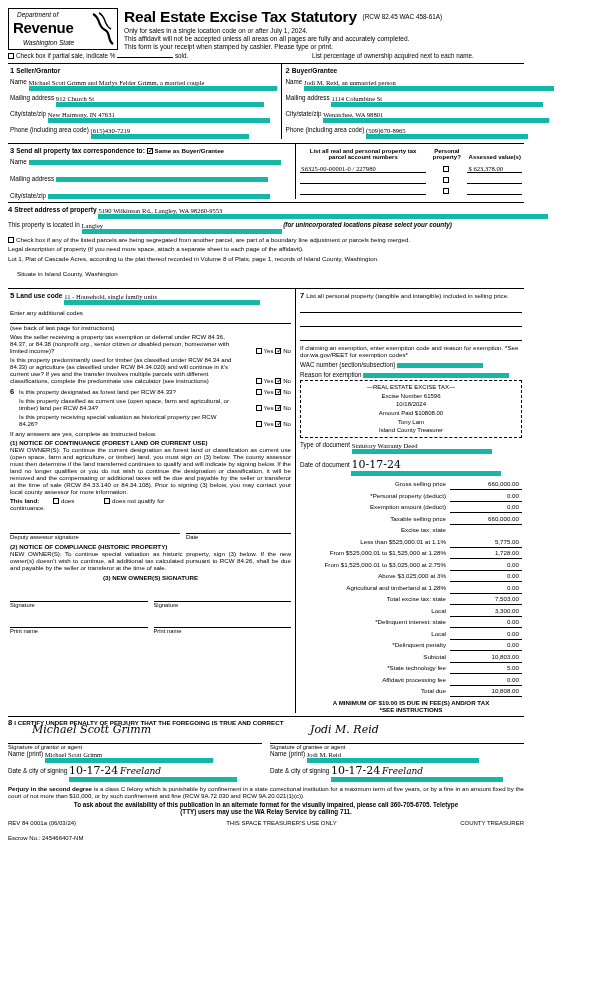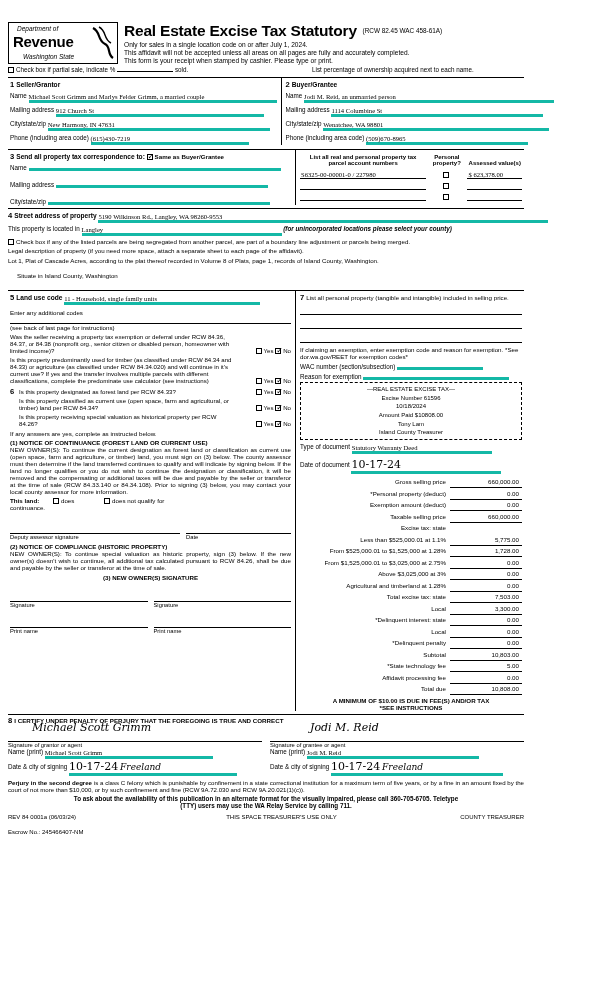--- a/index.html
+++ b/index.html
@@ -5,21 +5,21 @@
   * { box-sizing: border-box; }
   html, body { margin:0; padding:0; }
   body {
     width:600px; height:988px;
     background:#fff;
     font-family:"Liberation Sans", sans-serif;
     font-size:6.2px;
     color:#000;
     position:relative;
   }
-  .page { position:relative; width:532px; height:988px; padding:22px 8px 0 8px; }
+  .page { position:relative; width:532px; height:988px; padding:8px 8px 0 8px; }
 
   
   .hdr { display:flex; align-items:flex-start; gap:6px; }
   .logo {
     width:110px; height:42px; border:1px solid #000; position:relative;
     background:#fff; flex:0 0 110px;
   }
   .logo .dept { position:absolute; top:2px; left:8px; font-size:6.5px; font-style:italic; }
   .logo .rev { position:absolute; top:10px; left:4px; font-size:15px; font-weight:bold; letter-spacing:-0.3px; }
   .logo .wa { position:absolute; bottom:3px; left:14px; font-size:6.5px; font-style:italic; }
@@ -41,21 +41,21 @@
 
   
   .cols { display:flex; margin-top:4px; border-top:1px solid #000; }
   .colL { width:288px; border-right:1px solid #000; padding:2px 4px 0 2px;}
   .colR { flex:1; padding:2px 2px 0 4px;}
 
   .secnum { font-weight:bold; font-size:7.6px; margin-right:2px; }
   .sechead { font-weight:bold; font-size:6.6px; }
   .fieldrow { margin-top:3px; font-size:6.3px; white-space:nowrap; }
   .fieldlabel { display:inline-block; }
-  .fill { display:inline-block; border-bottom:3px solid #14b8a6; vertical-align:-1px; }
+  .fill { display:inline-block; border-bottom:5px solid #14b8a6; vertical-align:-1px; }
   .hand { font-family:"Liberation Serif", serif; font-size:6.6px; }
 
   .line { border-bottom:1px solid #000; height:8px; }
 
   
   .ptax { width:100%; border-collapse:collapse; margin-top:2px; font-size:6px;}
   .ptax th { font-weight:bold; font-size:6px; text-align:center; vertical-align:bottom; padding:0 1px 1px 1px;}
   .ptax td { padding:0 1px; height:11px; vertical-align:bottom;}
   .ptax .u { border-bottom:1px solid #000; }
 

